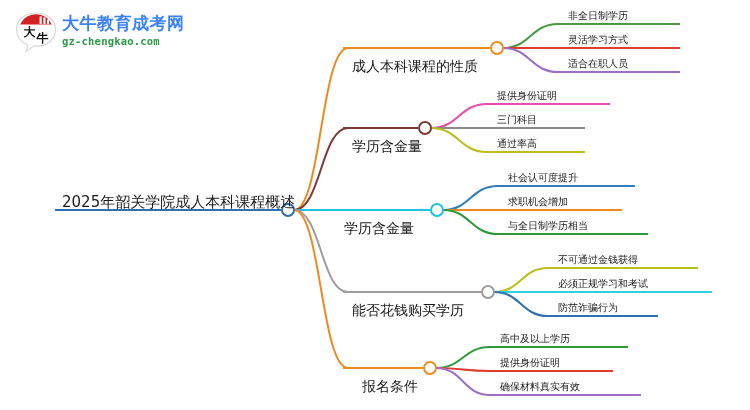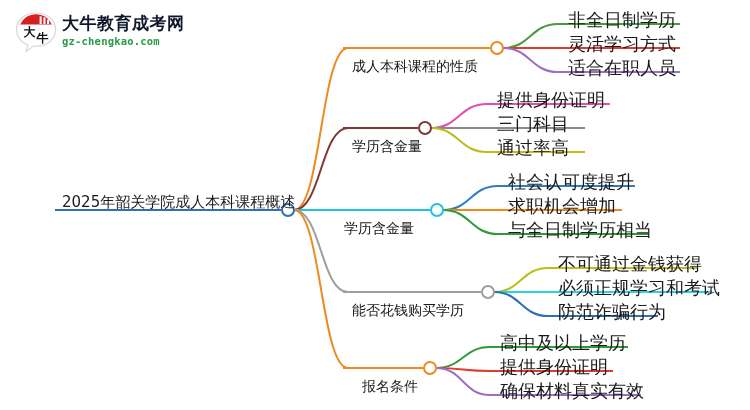--- a/index.html
+++ b/index.html
@@ -38,21 +38,21 @@
   }
   #brand-text {
     position: absolute;
     left: 52px;
     top: 5px;
     width: 130px;
   }
   .brand-cn {
     font-size: 17px;
     font-weight: bold;
-    color: #0f172a;
+    color: #3b82f6;
     letter-spacing: 0.5px;
     line-height: 20px;
     white-space: nowrap;
     font-family: "DejaVu Sans", "Liberation Sans", sans-serif;
   }
   .brand-en {
     font-size: 10.5px;
     font-weight: bold;
     color: #2a9b46;
     letter-spacing: 0.2px;
@@ -93,21 +93,21 @@
     line-height: 1;
   }
   .mm-label.root {
     font-size: 15px;
   }
   .mm-label.branch {
     font-size: 14px;
     margin-top: 26px;
   }
   .mm-label.leaf {
-    font-size: 18px;
+    font-size: 10px;
   }
 </style>
 </head>
 <body>
 
 <div id="stage">
 
   <div id="logo">
     <svg id="logo-mark" viewBox="0 0 44 44">
       <path d="M22 3 C10.5 3 2.5 10.2 2.5 19.6 C2.5 26.6 7 32.6 13.8 35.1 L12.2 41.6 L19.6 36.1 C20.4 36.2 21.2 36.2 22 36.2 C33.5 36.2 41.5 29 41.5 19.6 C41.5 10.2 33.5 3 22 3 Z" fill="#ffffff" stroke="#d8d8d8" stroke-width="1.2"></path>

